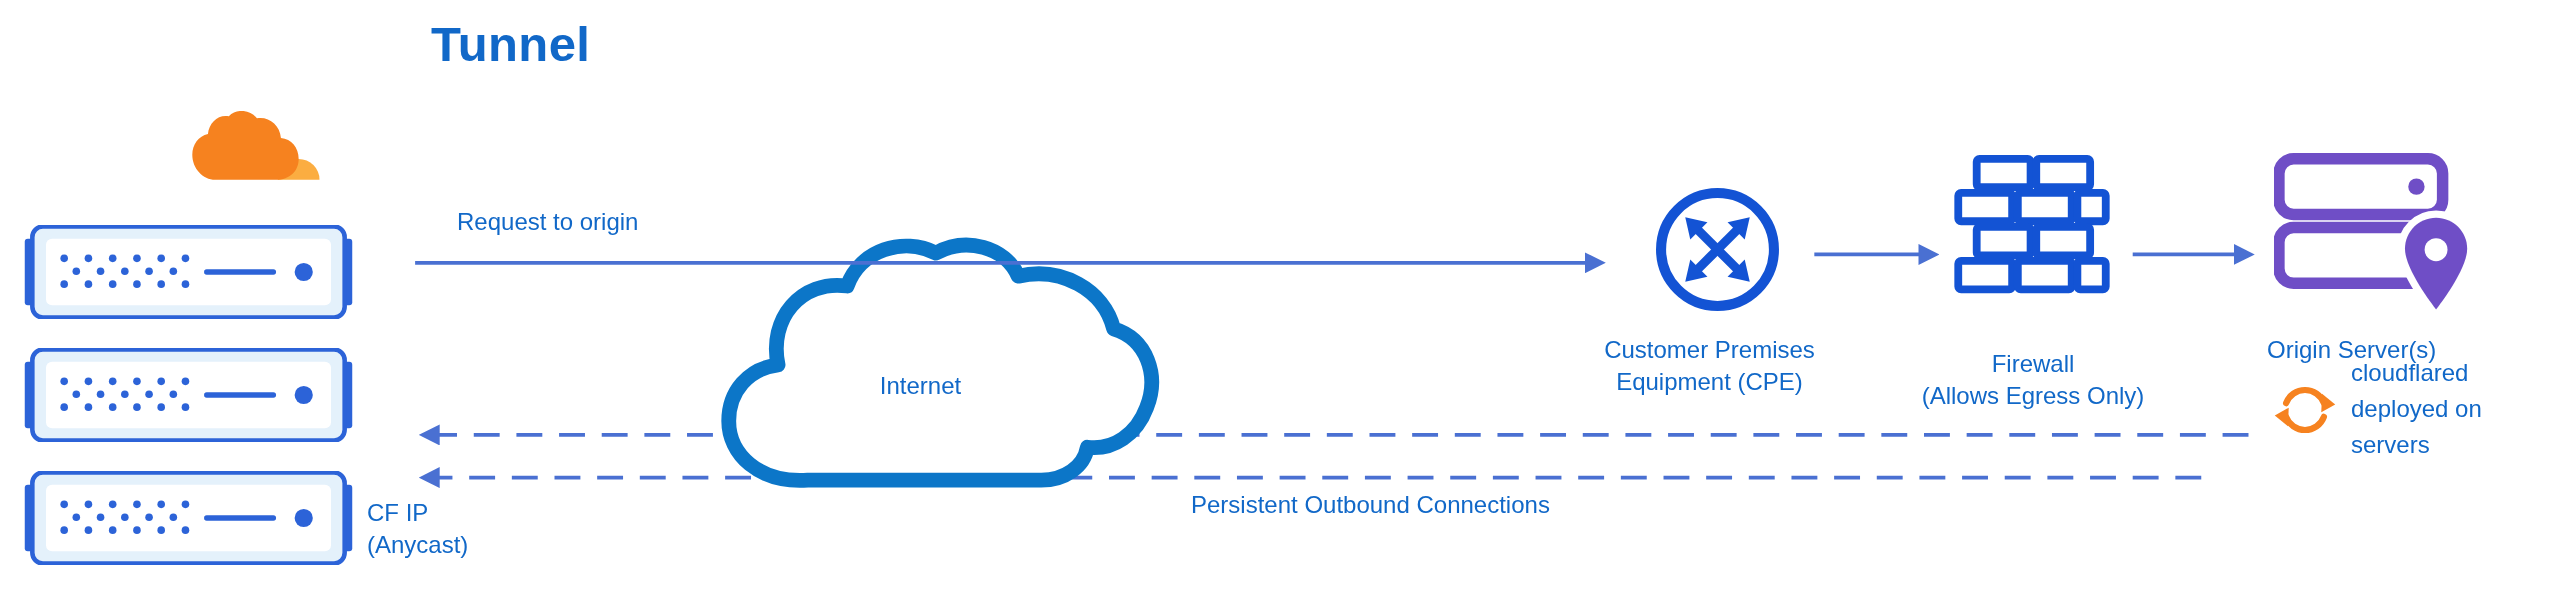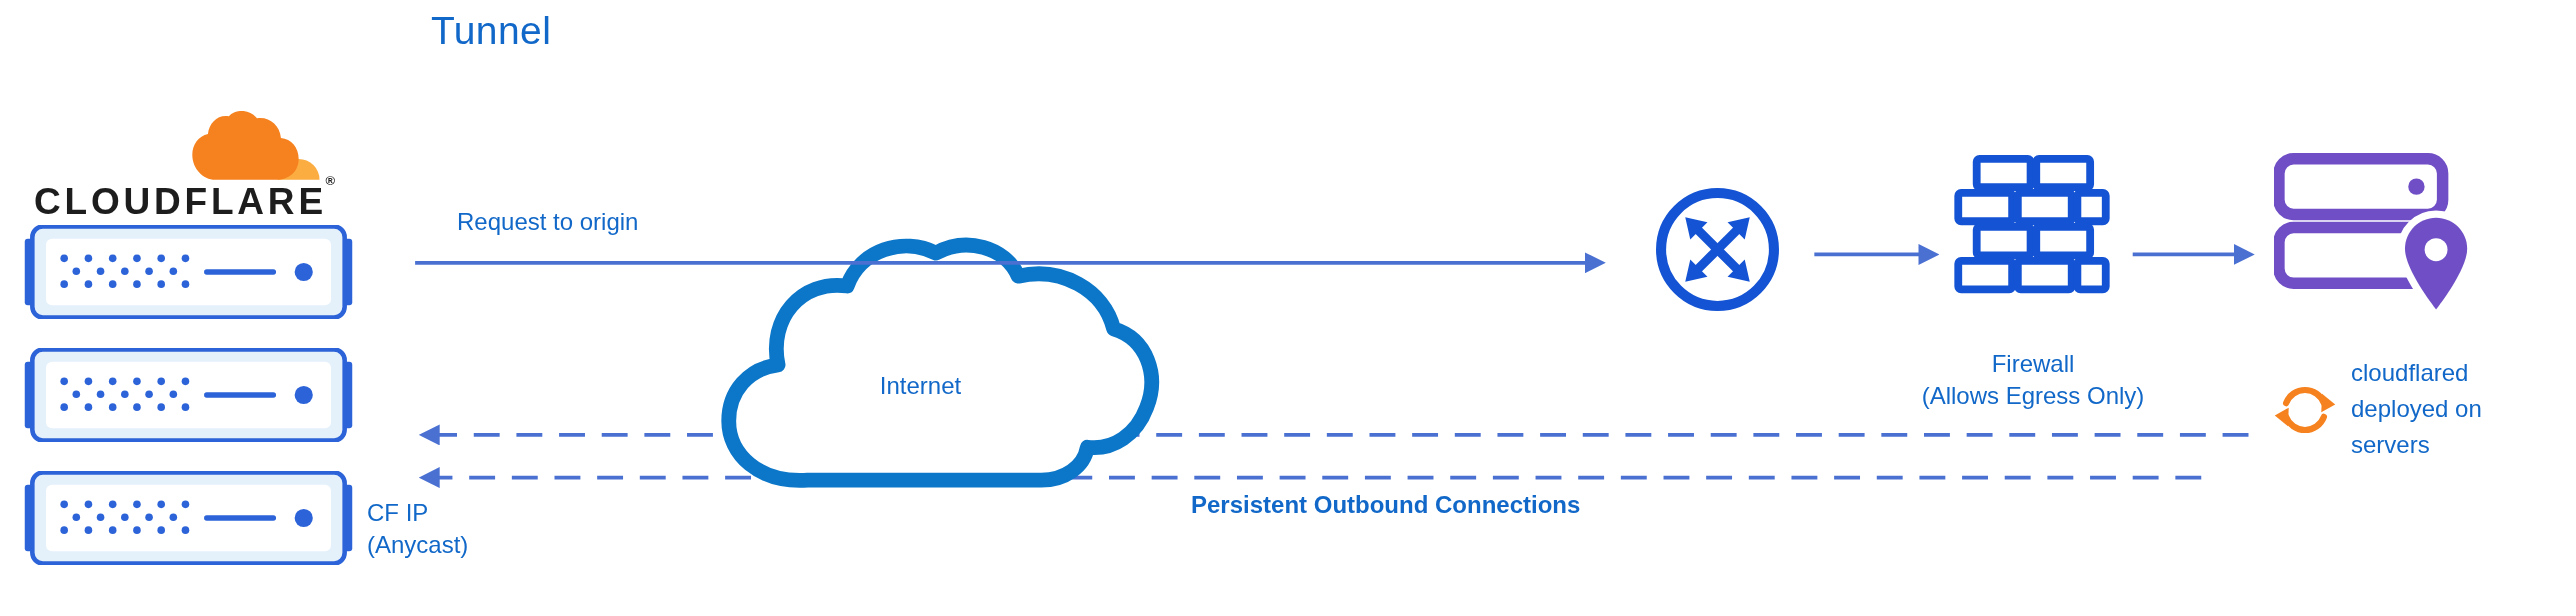--- a/index.html
+++ b/index.html
@@ -3,21 +3,21 @@
 <meta charset="utf-8">
 <style>
   * { margin:0; padding:0; box-sizing:border-box; }
   html,body { background:#fff; }
   body { font-family:"Liberation Sans", sans-serif; }
   .canvas { position:relative; width:2576px; height:617px; background:#fff; overflow:hidden; }
   .abs { position:absolute; }
   .layer { position:absolute; left:0; top:0; width:2576px; height:617px; }
   .z1{z-index:1}.z2{z-index:2}.z3{z-index:3}.z4{z-index:4}.z5{z-index:5}
 
-  .diagram-title { left:431px; top:9px; font-size:39px; font-weight:400; color:var(--text_blue); letter-spacing:0.4px; }
+  .diagram-title { left:431px; top:16px; font-size:49px; font-weight:700; color:var(--text_blue); letter-spacing:0.4px; }
 
   .label { color:var(--text_blue); font-size:24px; line-height:1.34; white-space:pre-line; }
   .label.center { text-align:center; }
 
   .wordmark { left:34px; top:181px; font-size:37px; font-weight:700; letter-spacing:3.8px; color:var(--wordmark_black); }
   .wordmark sup { font-size:13px; letter-spacing:0; position:relative; top:-15.2px; left:-1.5px; }
 
   
   .conn { stroke:var(--arrow_blue); stroke-width:5; fill:none; }
   .conn-dash { stroke-dasharray:34 22; }
@@ -134,23 +134,20 @@
       L 82 66
       C 96 66 104 57 104 46
       C 104 35 97 27 87 26
       C 86 13 75 5 64 7
       C 58 -1 45 -3 37 5
       C 27 3 18 11 17 22
       C 8 24 2 32 2 42
       C 2 55 12 66 24 66
       Z"></path>
   </svg>
-  <div class="abs z5 wordmark">
-    <span>CLOUDFLARE</span><sup>®</sup>
-  </div>
 
   <svg class="abs z4" style="left:23px; top:225px;" width="331" height="94" viewBox="0 0 434 124">
       <use href="#sym-server"></use>
     </svg>
   <svg class="abs z4" style="left:23px; top:348px;" width="331" height="94" viewBox="0 0 434 124">
       <use href="#sym-server"></use>
     </svg>
   <svg class="abs z4" style="left:23px; top:471px;" width="331" height="94" viewBox="0 0 434 124">
       <use href="#sym-server"></use>
     </svg>
@@ -195,28 +192,31 @@
     <path class="sync-arc" d="M 32.2 24.4 A 13 13 0 0 1 7.8 24.4"></path>
     <polygon class="sync-head" points="9,30.5 0.5,23.5 9.5,18.5"></polygon>
   </svg>
 
   <div class="abs z5 diagram-title">Tunnel</div>
 
   <div class="abs z5 label" style="left:457px; top:206px;">Request to origin</div>
 
   <div class="abs z5 label center" style="left:806px; top:370px; width:229px;">Internet</div>
 
+  <div class="abs z5 label center" style="left:1542px; top:334px; width:335px;">Customer Premises
+Equipment (CPE)</div>
 
   <div class="abs z5 label center" style="left:1858px; top:334px; width:350px;margin-top:14px;">Firewall
 (Allows Egress Only)</div>
 
+  <div class="abs z5 label" style="left:2267px; top:334px;">Origin Server(s)</div>
 
   <div class="abs z5 label" style="left:2351px; top:355px; line-height:1.5;">cloudflared
 deployed on
 servers</div>
 
-  <div class="abs z5 label" style="left:1191px; top:489px;font-weight:bold;">Persistent Outbound Connections</div>
+  <div class="abs z5 label" style="left:1191px; top:489px;">Persistent Outbound Connections</div>
 
   <div class="abs z5 label" style="left:367px; top:497px;">CF IP
 (Anycast)</div>
 
 </div>
 
 
 </body></html>

